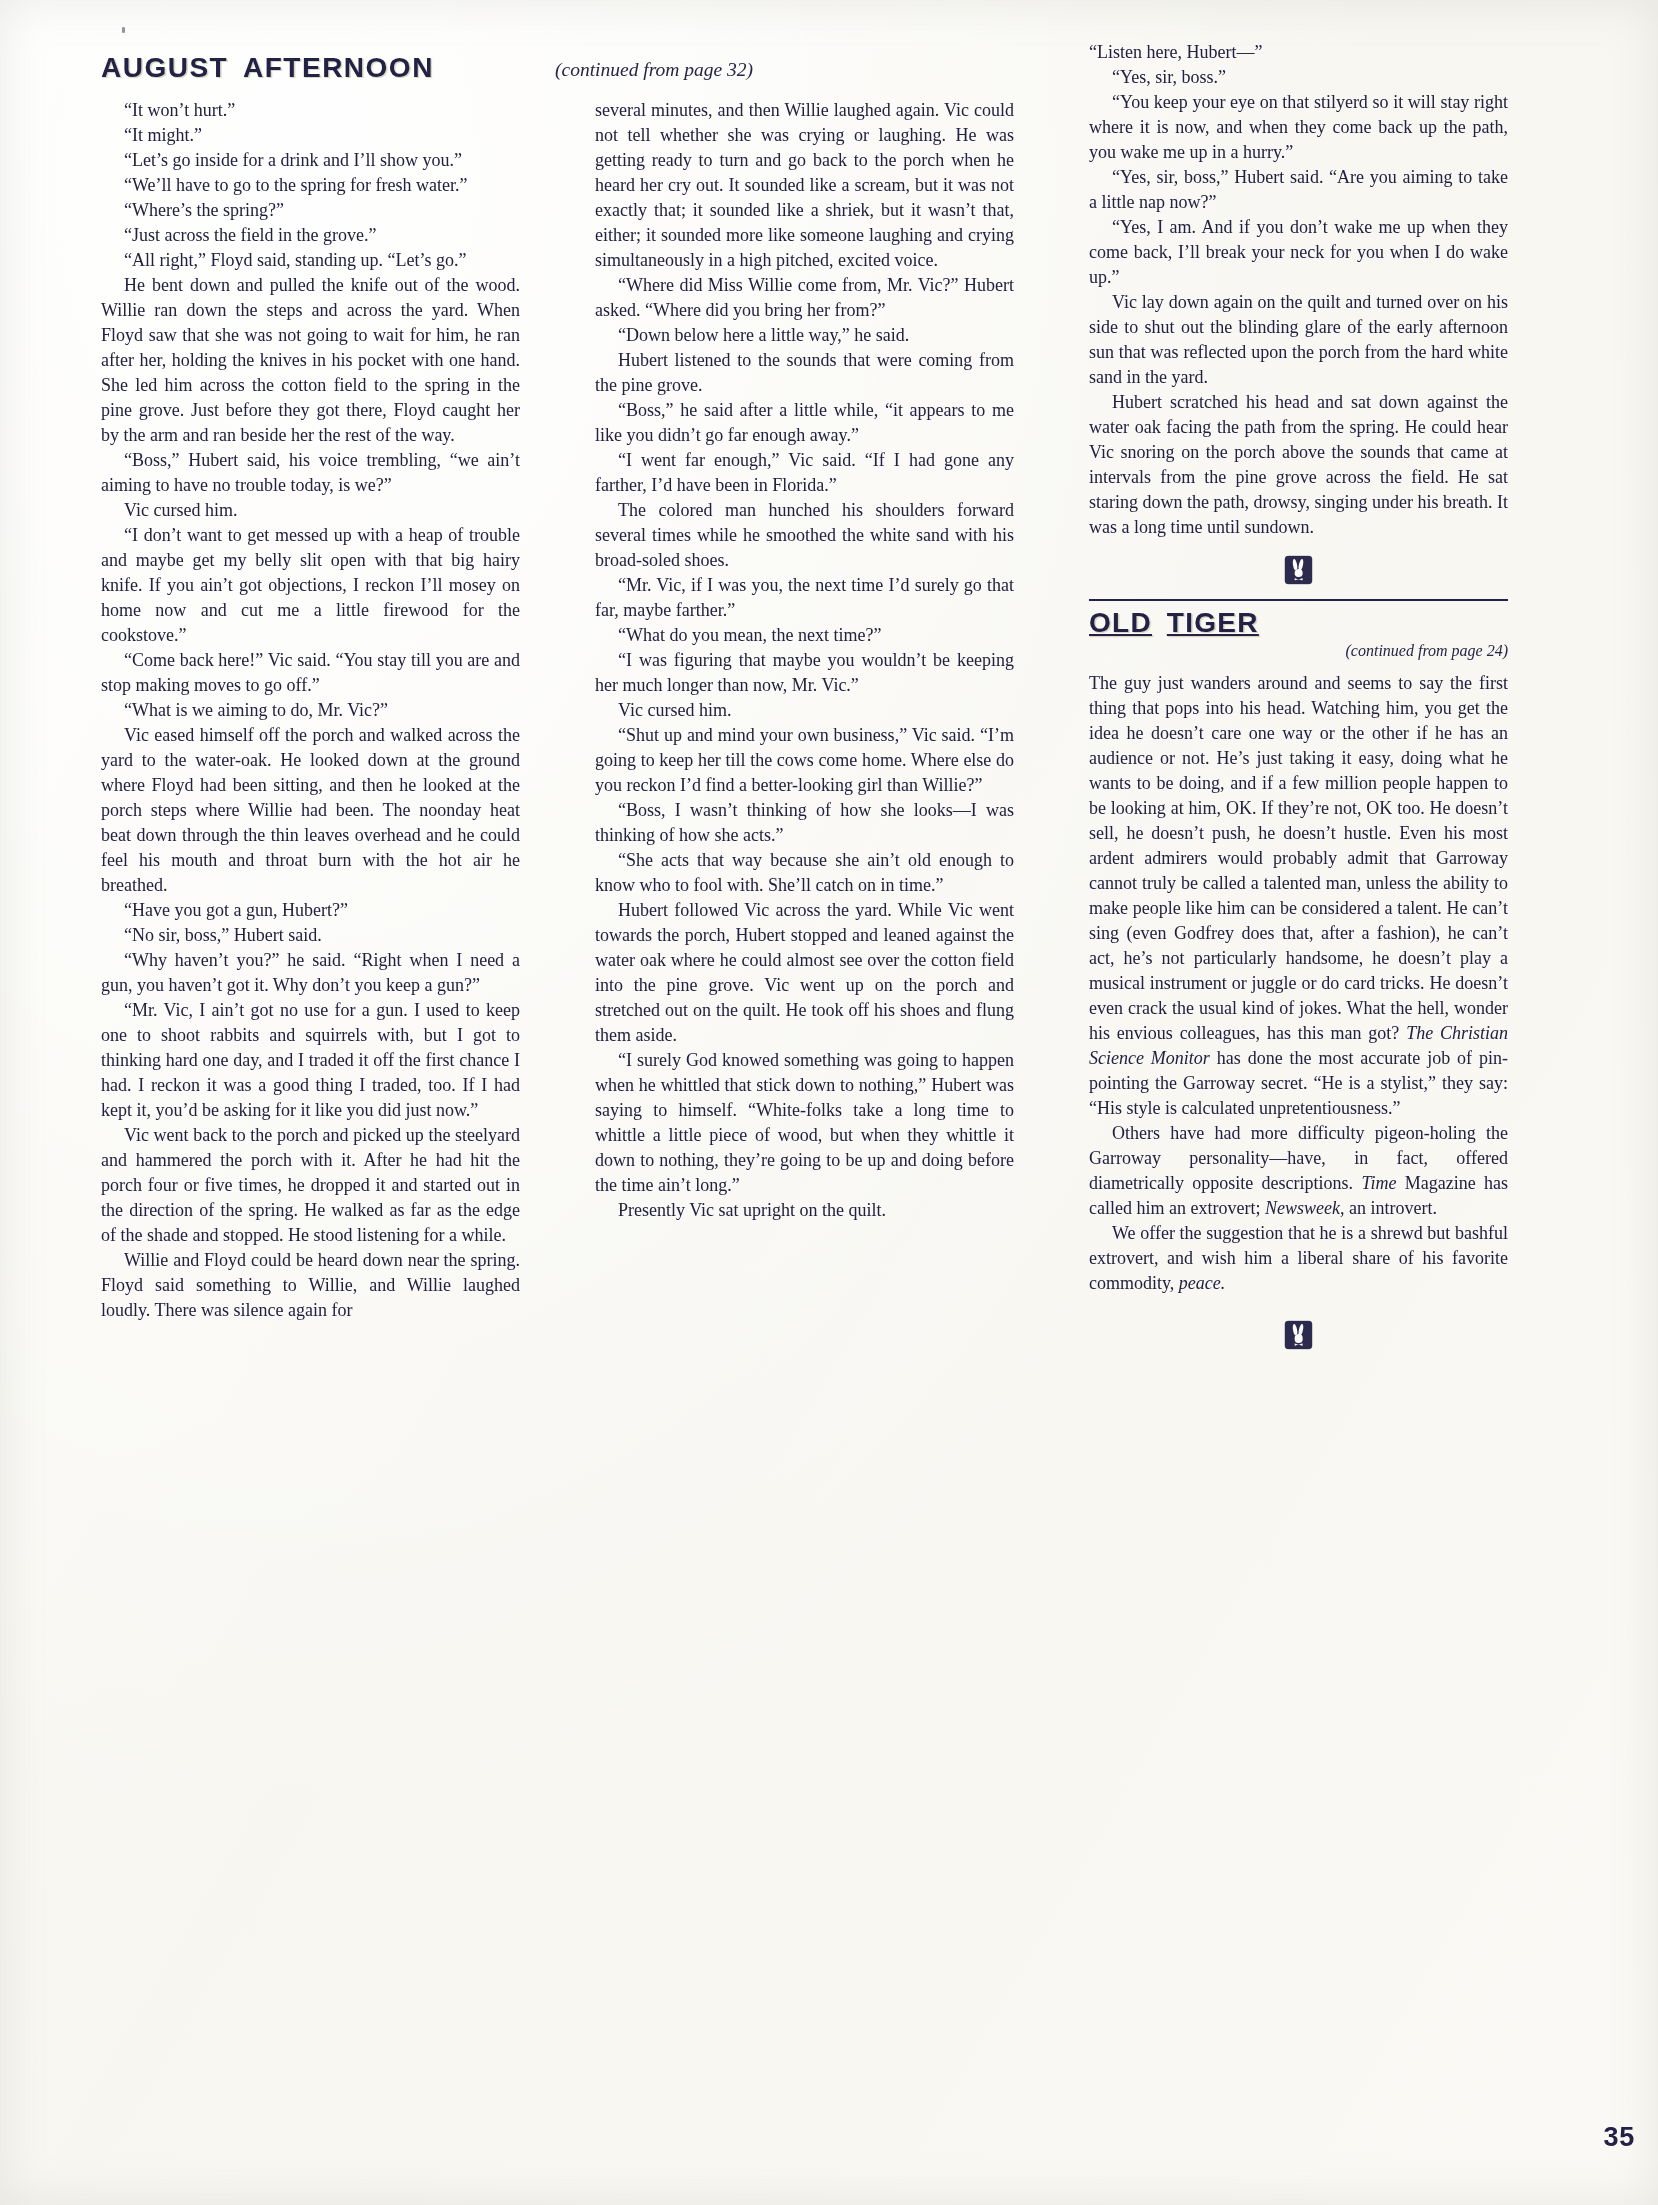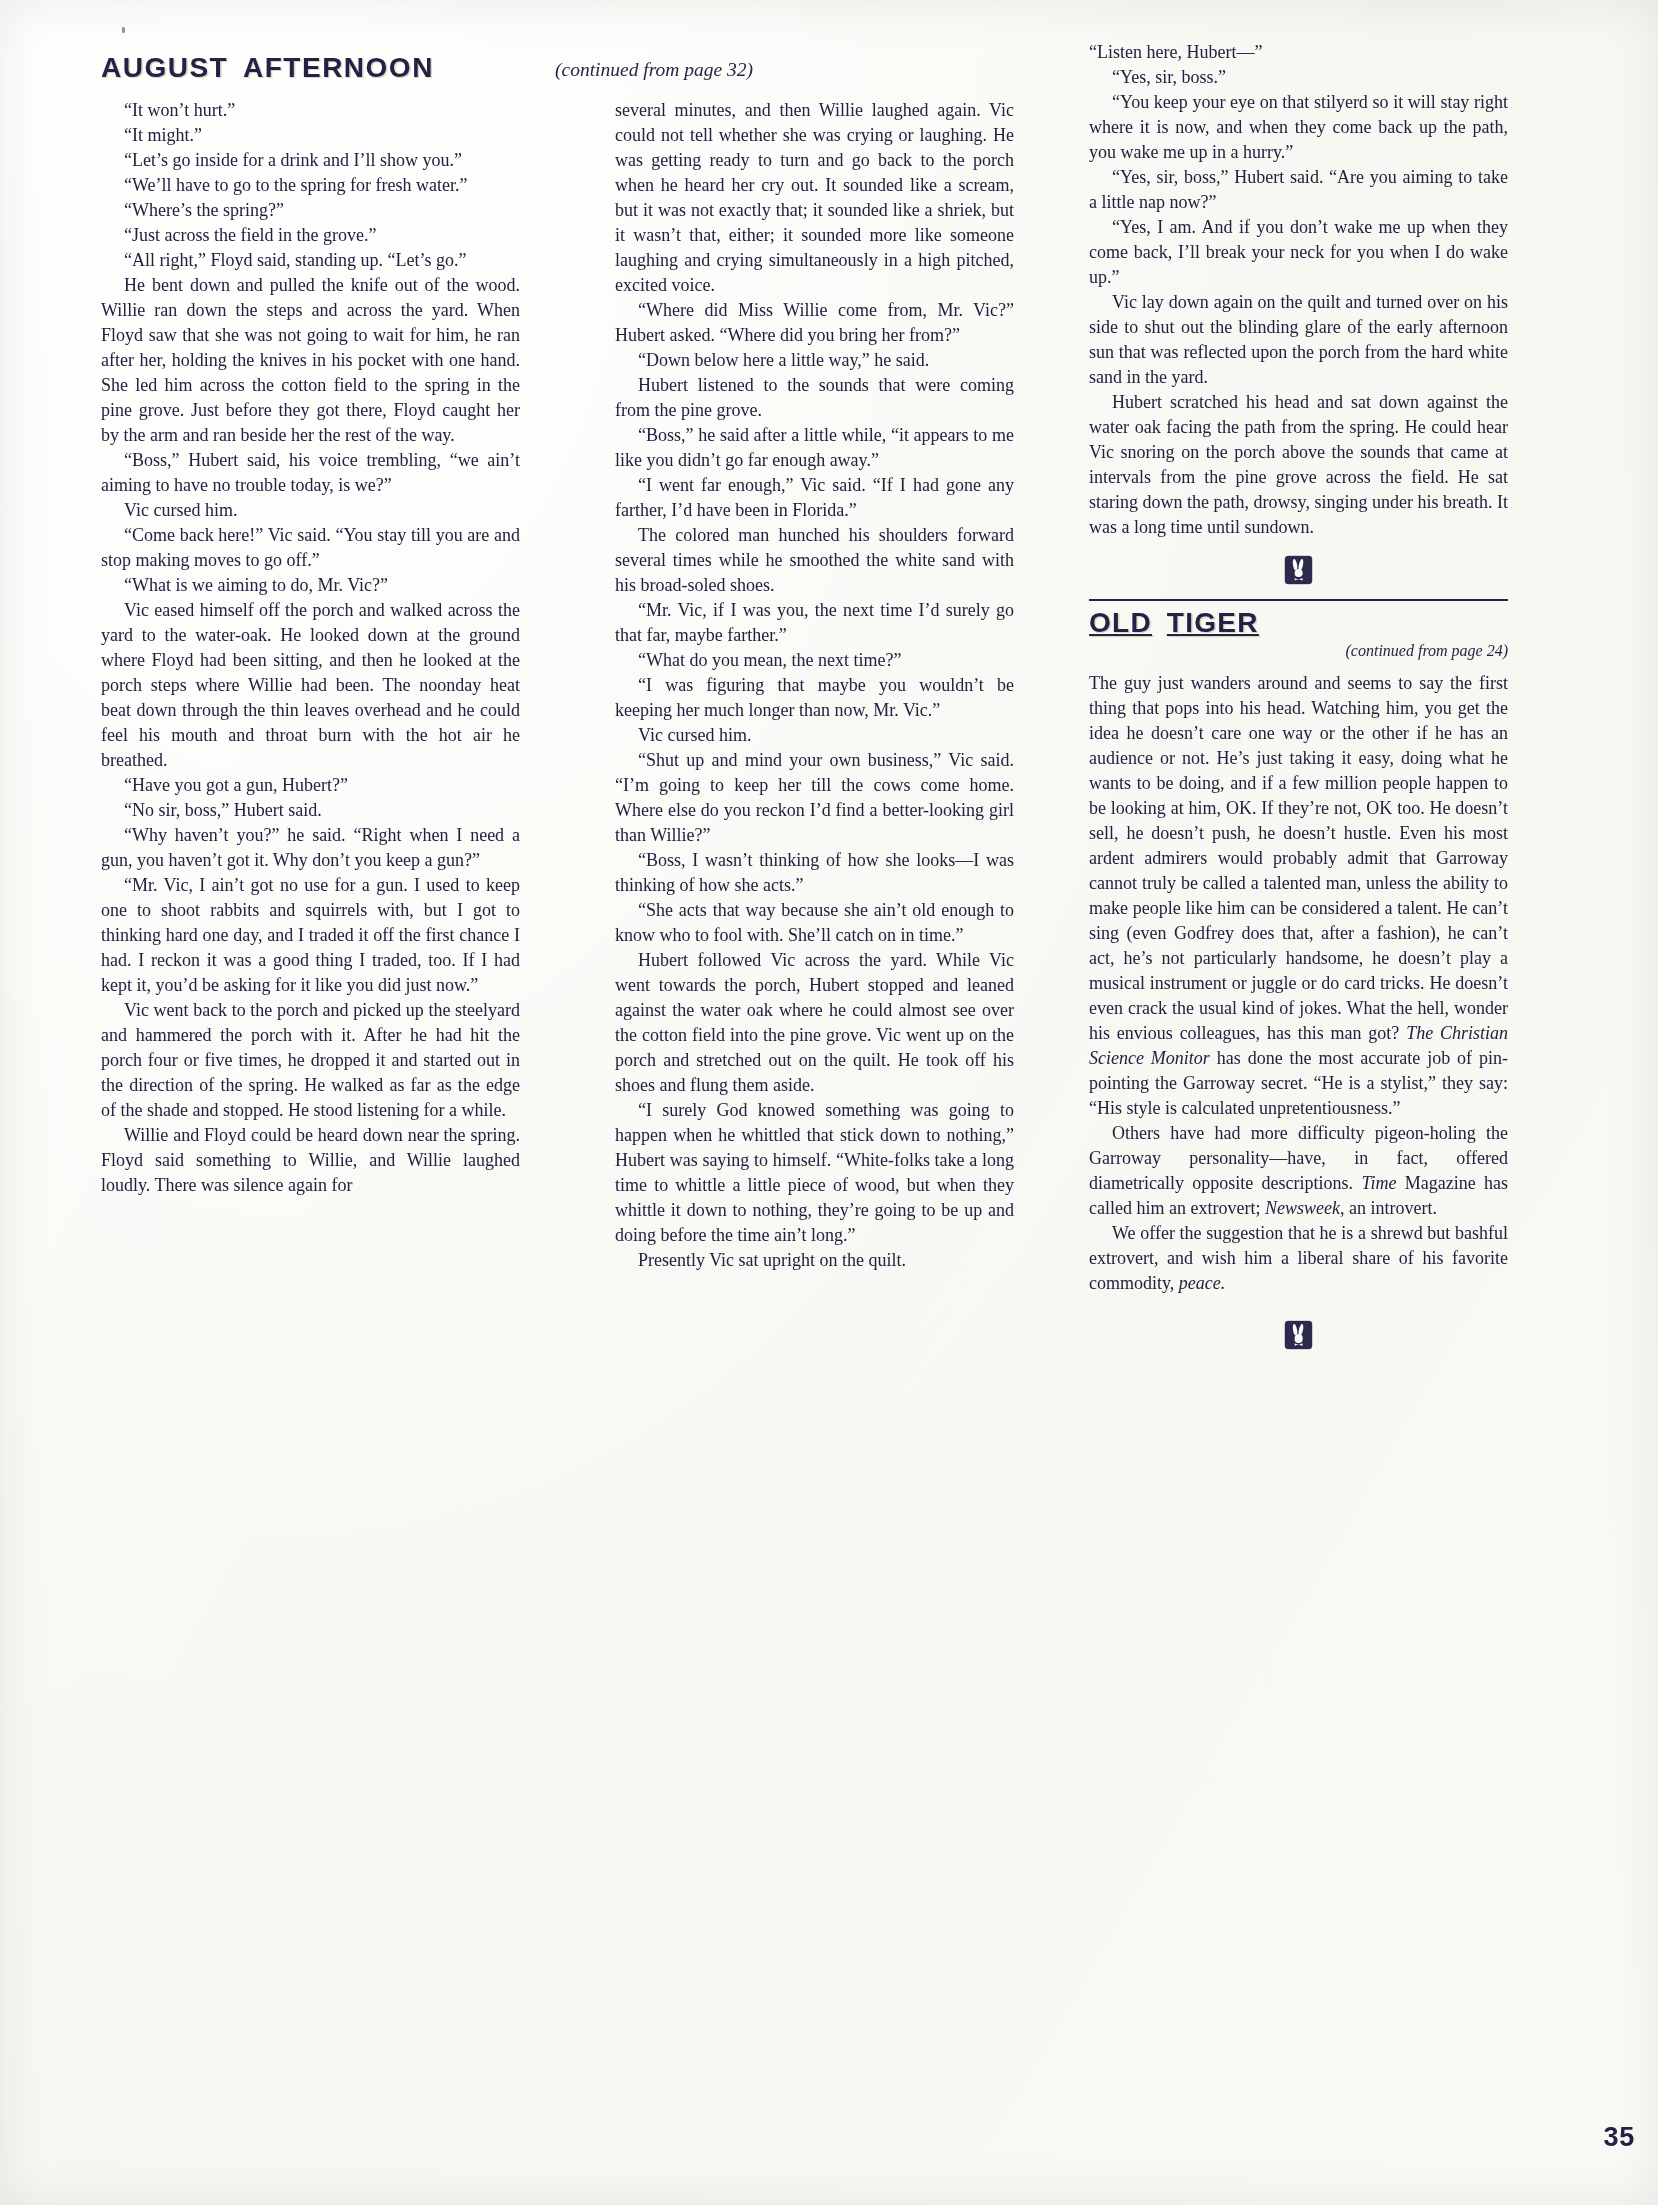--- a/index.html
+++ b/index.html
@@ -98,21 +98,21 @@
   }
   .body p {
     margin: 0;
     text-indent: 23px;
   }
   .body p.noindent { text-indent: 0; }
   .body i { font-style: italic; }
 
   
   #col1 .body { padding-top: 58px; }
-  #col2 .body { padding-top: 58px; margin-left: 20px; }
+  #col2 .body { padding-top: 58px; }
   #col3 .body { padding-top: 0px; }
 
   
   .endmark {
     width: 100%;
     text-align: center;
     margin: 16px 0 14.8px 0;
     line-height: 0;
   }
   .bunny {
@@ -229,20 +229,21 @@
           <p>“It won’t hurt.”</p>
           <p>“It might.”</p>
           <p>“Let’s go inside for a drink and I’ll show you.”</p>
           <p>“We’ll have to go to the spring for fresh water.”</p>
           <p>“Where’s the spring?”</p>
           <p>“Just across the field in the grove.”</p>
           <p>“All right,” Floyd said, standing up. “Let’s go.”</p>
           <p>He bent down and pulled the knife out of the wood. Willie ran down the steps and across the yard. When Floyd saw that she was not going to wait for him, he ran after her, holding the knives in his pocket with one hand. She led him across the cotton field to the spring in the pine grove. Just before they got there, Floyd caught her by the arm and ran beside her the rest of the way.</p>
           <p>“Boss,” Hubert said, his voice trembling, “we ain’t aiming to have no trouble today, is we?”</p>
           <p>Vic cursed him.</p>
+          <p>“I don’t want to get messed up with a heap of trouble and maybe get my belly slit open with that big hairy knife. If you ain’t got objections, I reckon I’ll mosey on home now and cut me a little firewood for the cookstove.”</p>
           <p>“Come back here!” Vic said. “You stay till you are and stop making moves to go off.”</p>
           <p>“What is we aiming to do, Mr. Vic?”</p>
           <p>Vic eased himself off the porch and walked across the yard to the water-oak. He looked down at the ground where Floyd had been sitting, and then he looked at the porch steps where Willie had been. The noonday heat beat down through the thin leaves overhead and he could feel his mouth and throat burn with the hot air he breathed.</p>
           <p>“Have you got a gun, Hubert?”</p>
           <p>“No sir, boss,” Hubert said.</p>
           <p>“Why haven’t you?” he said. “Right when I need a gun, you haven’t got it. Why don’t you keep a gun?”</p>
           <p>“Mr. Vic, I ain’t got no use for a gun. I used to keep one to shoot rabbits and squirrels with, but I got to thinking hard one day, and I traded it off the first chance I had. I reckon it was a good thing I traded, too. If I had kept it, you’d be asking for it like you did just now.”</p>
           <p>Vic went back to the porch and picked up the steelyard and hammered the porch with it. After he had hit the porch four or five times, he dropped it and started out in the direction of the spring. He walked as far as the edge of the shade and stopped. He stood listening for a while.</p>
           <p>Willie and Floyd could be heard down near the spring. Floyd said something to Willie, and Willie laughed loudly. There was silence again for</p>
         </div>

